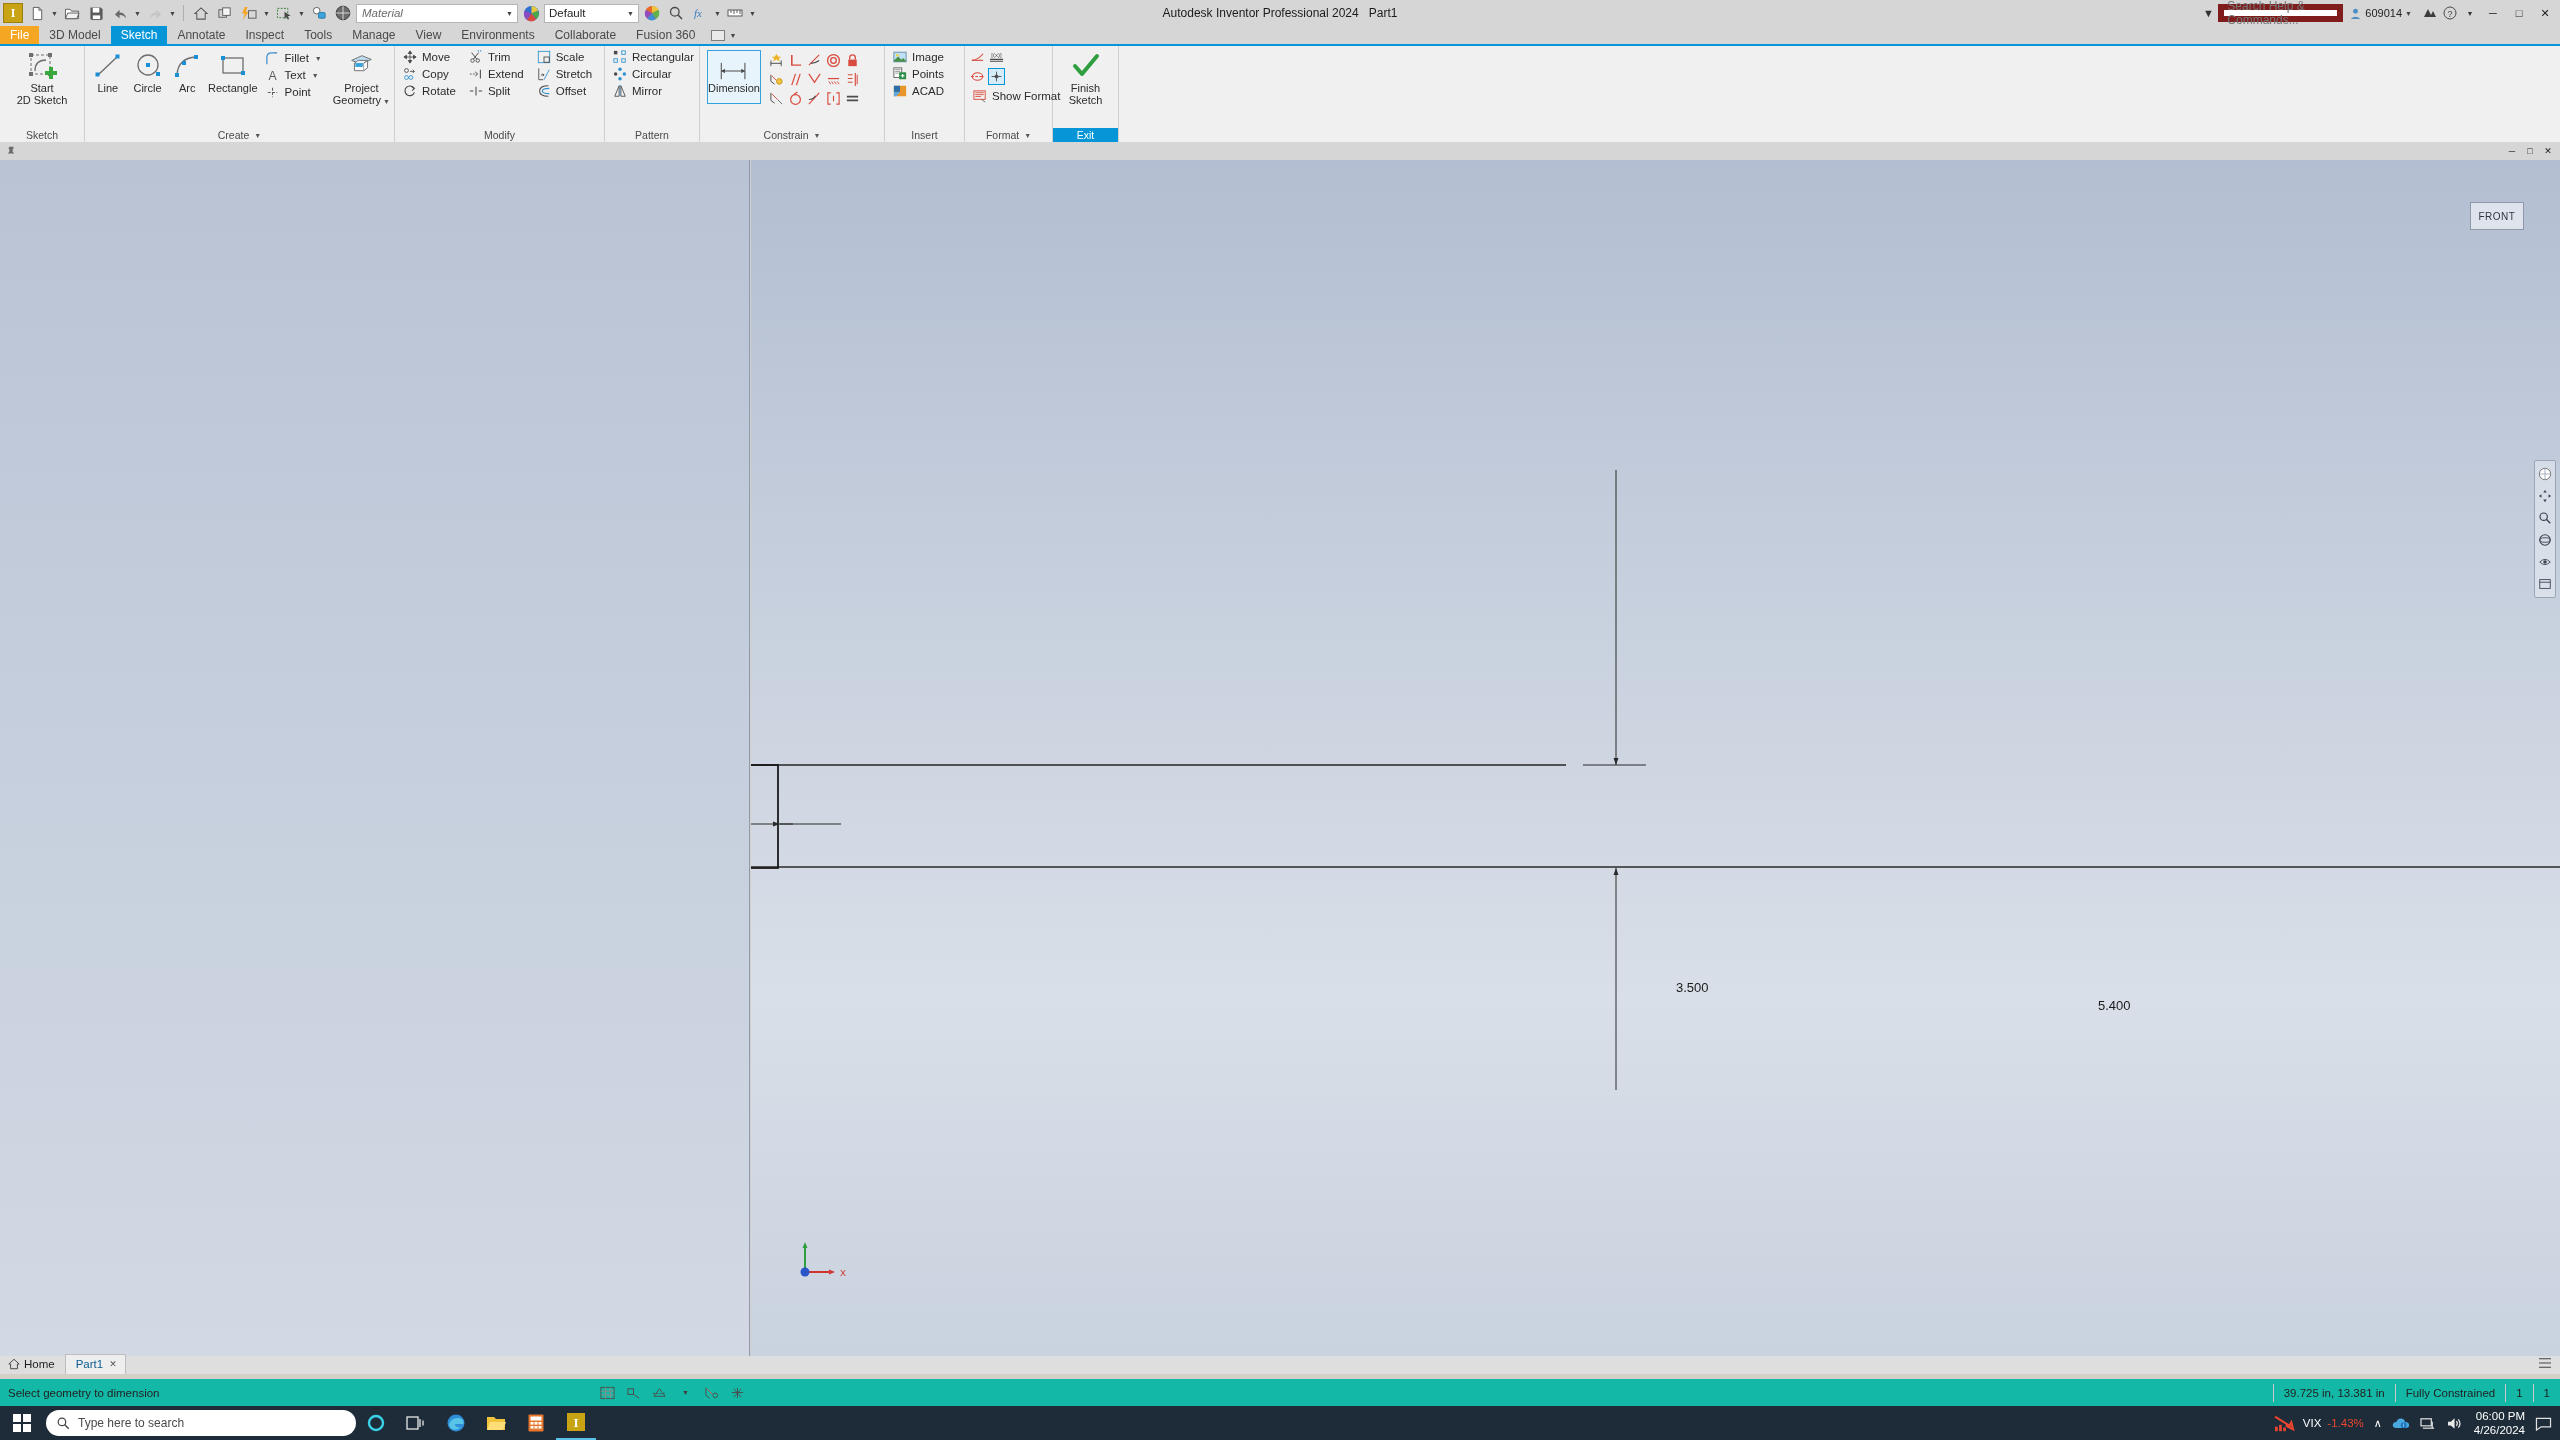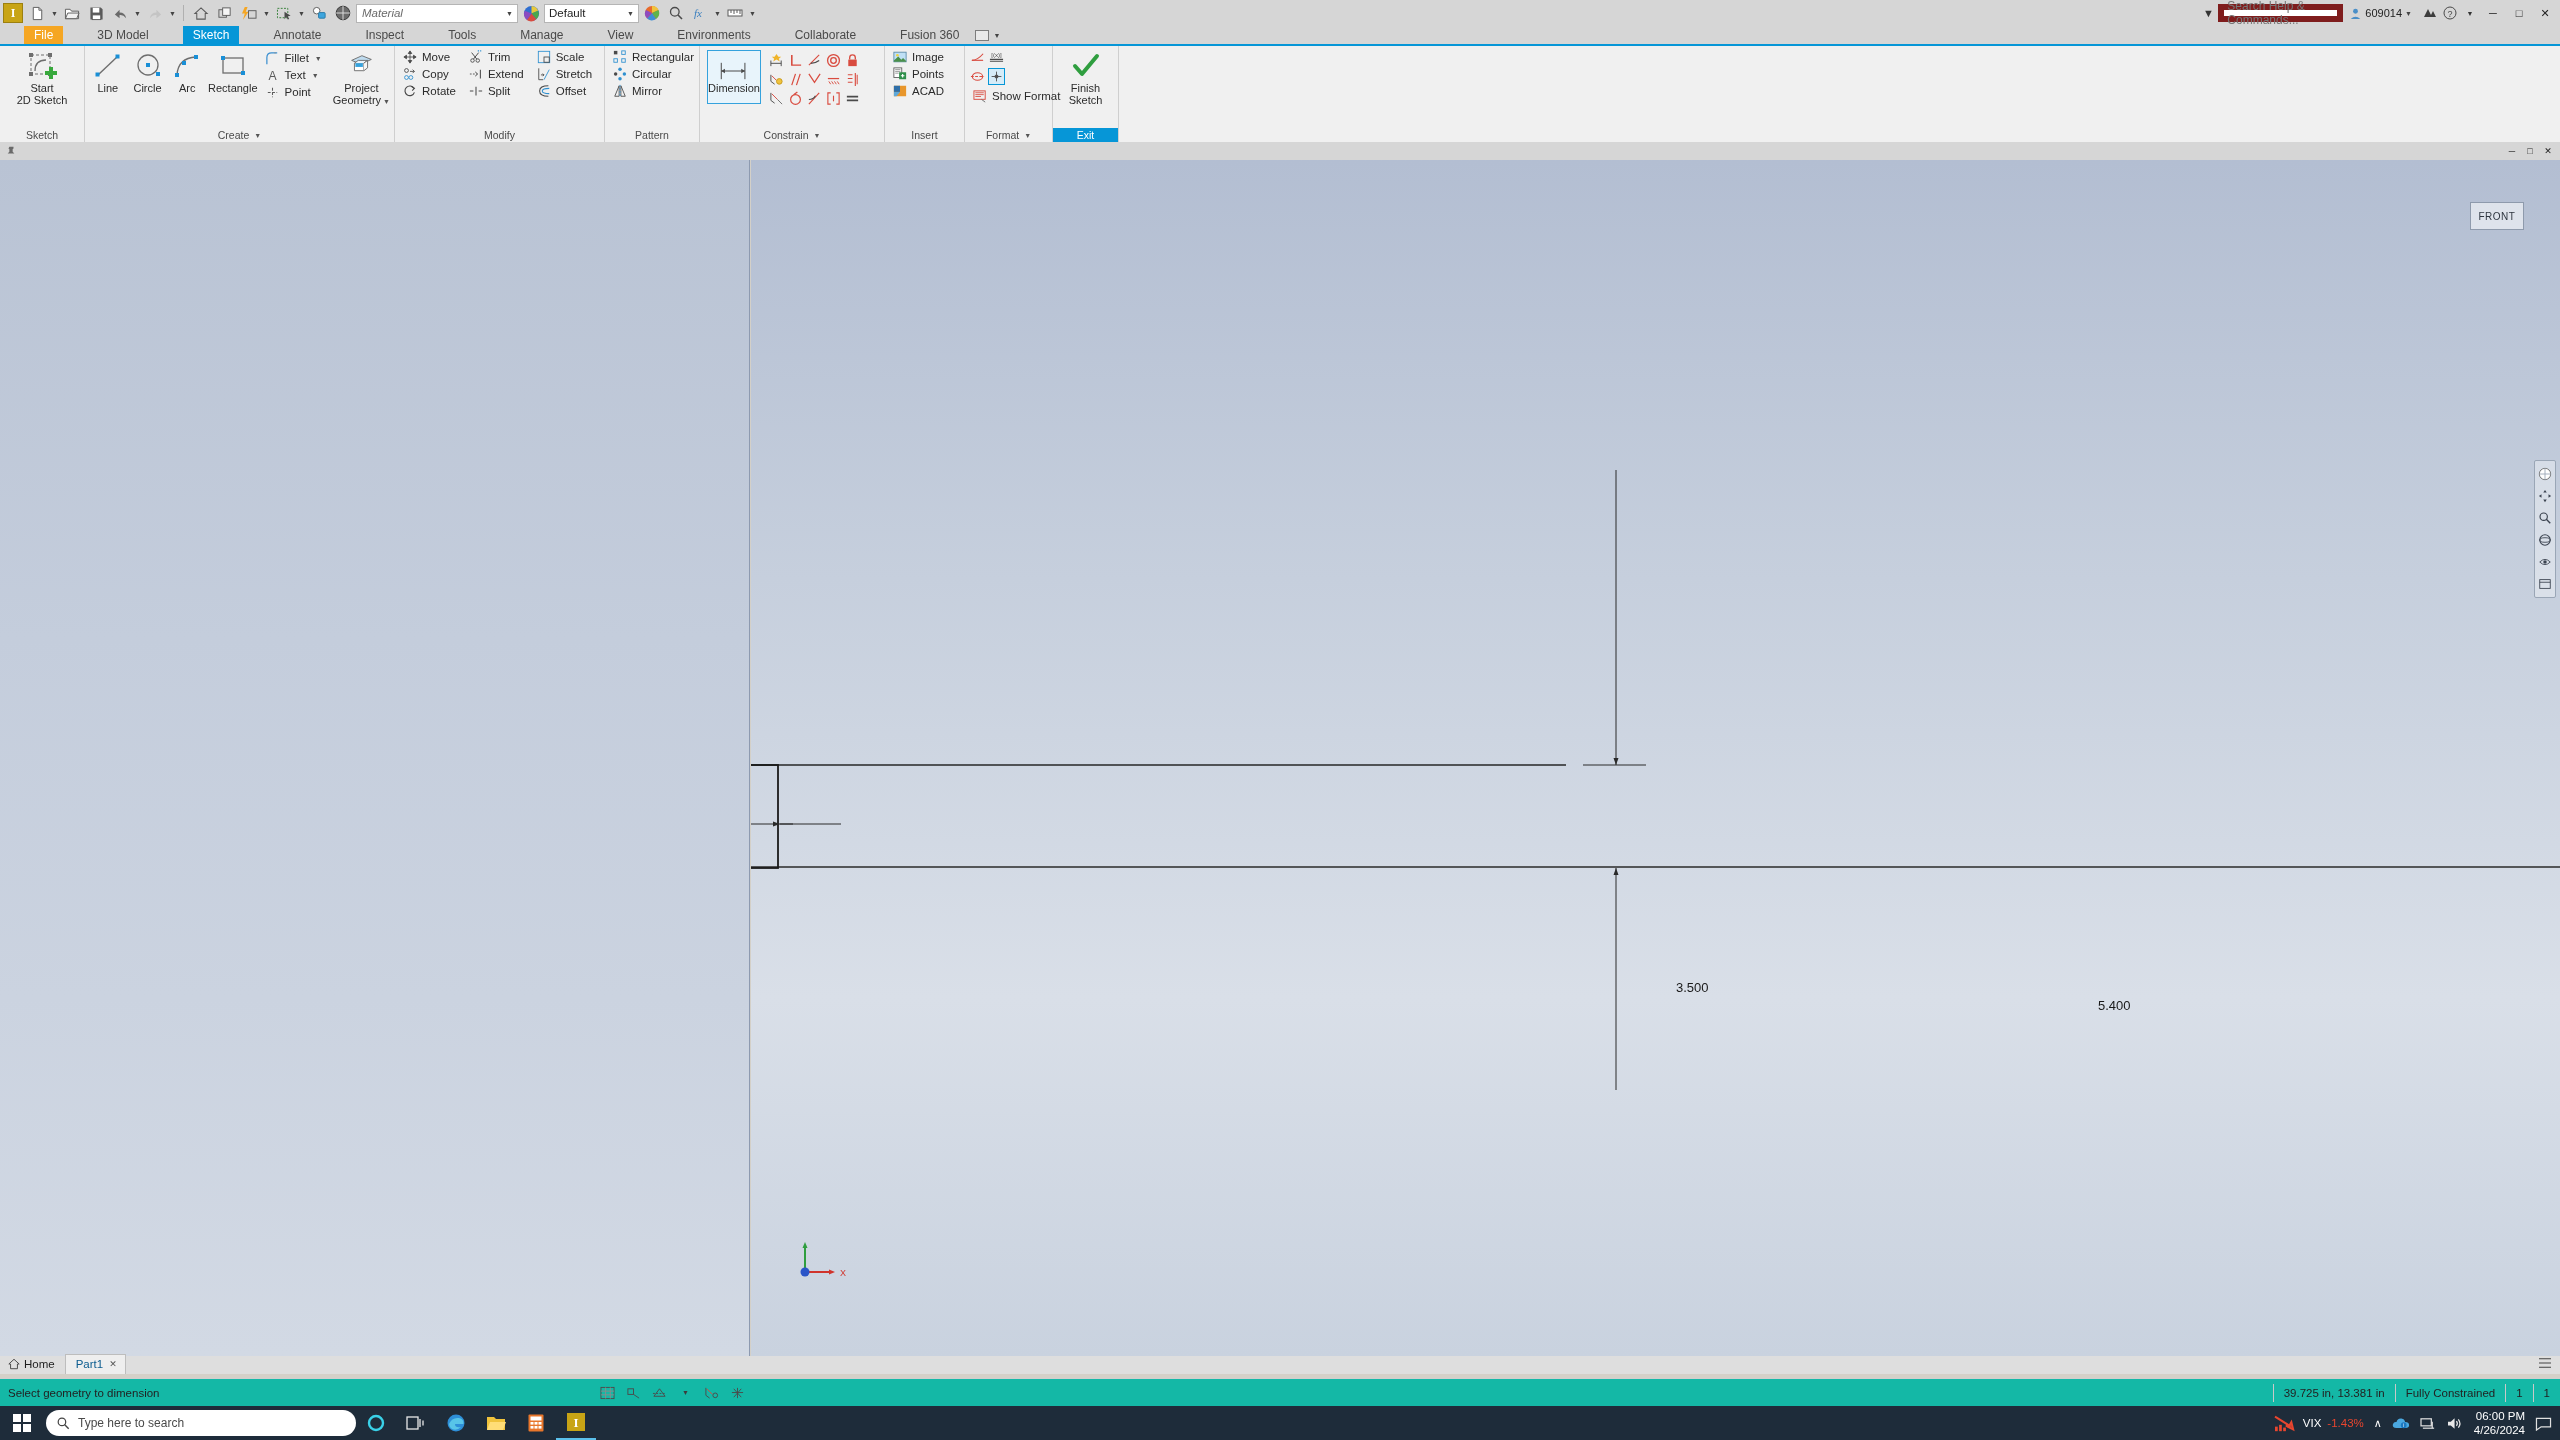--- a/index.html
+++ b/index.html
@@ -57,21 +57,21 @@
   .win-btn { width: 26px; height: 26px; display:flex; align-items:center; justify-content:center; font-size:11px; color:#222; }
 
   
   #tabrow {
     position: absolute; left: 0; top: 26px; width: 2560px; height: 18px;
     background: #d6d6d6; display: flex; align-items: stretch;
     font-size: 12px;
   }
   .tab {
     padding: 0 10px; display: flex; align-items: center; color: #4a4a4a;
-    height: 18px; white-space: nowrap; margin-left: 24px;
+    height: 18px; white-space: nowrap;
   }
   .tab.file { background: #f5a623; color: #fff; font-weight: normal; }
   .tab.active { background: #0696d7; color: #fff; }
   .tab-extra { display:flex; align-items:center; padding: 0 6px; gap:4px; }
   .mini-box { width: 14px; height:11px; border:1px solid #7d7d7d; background:#e9e9e9; }
 
   
   #ribbon {
     position: absolute; left: 0; top: 44px; width: 2560px; height: 98px;
     background: #f0f0f0; border-top: 2px solid #0696d7;
@@ -307,20 +307,23 @@
     <div class="qat-arrow">▼</div>
     <div class="qat-btn">
       <svg width="16" height="16" viewBox="0 0 16 16">
           <rect x="1" y="5" width="14" height="6" fill="#fff" stroke="#5b5b5b"></rect>
           <path d="M4 5v3M7 5v4M10 5v3M13 5v4" stroke="#5b5b5b"></path>
         </svg>
     </div>
     <div class="qat-arrow">▼</div>
   </div>
 
+  <div id="title-center">
+    <span>Autodesk Inventor Professional 2024</span>&nbsp;&nbsp;&nbsp;<span>Part1</span>
+  </div>
 
   <div id="title-right">
     <span class="tb-icon">▼</span>
     <div class="search-box">
       <span>Search Help &amp; Commands...</span>
     </div>
     <div class="user-chip">
       <svg width="13" height="13" viewBox="0 0 14 14">
           <circle cx="7" cy="4.6" r="2.6" fill="#4a8fc7"></circle>
           <path d="M1.8 13 Q7 8 12.2 13 Z" fill="#4a8fc7"></path>

